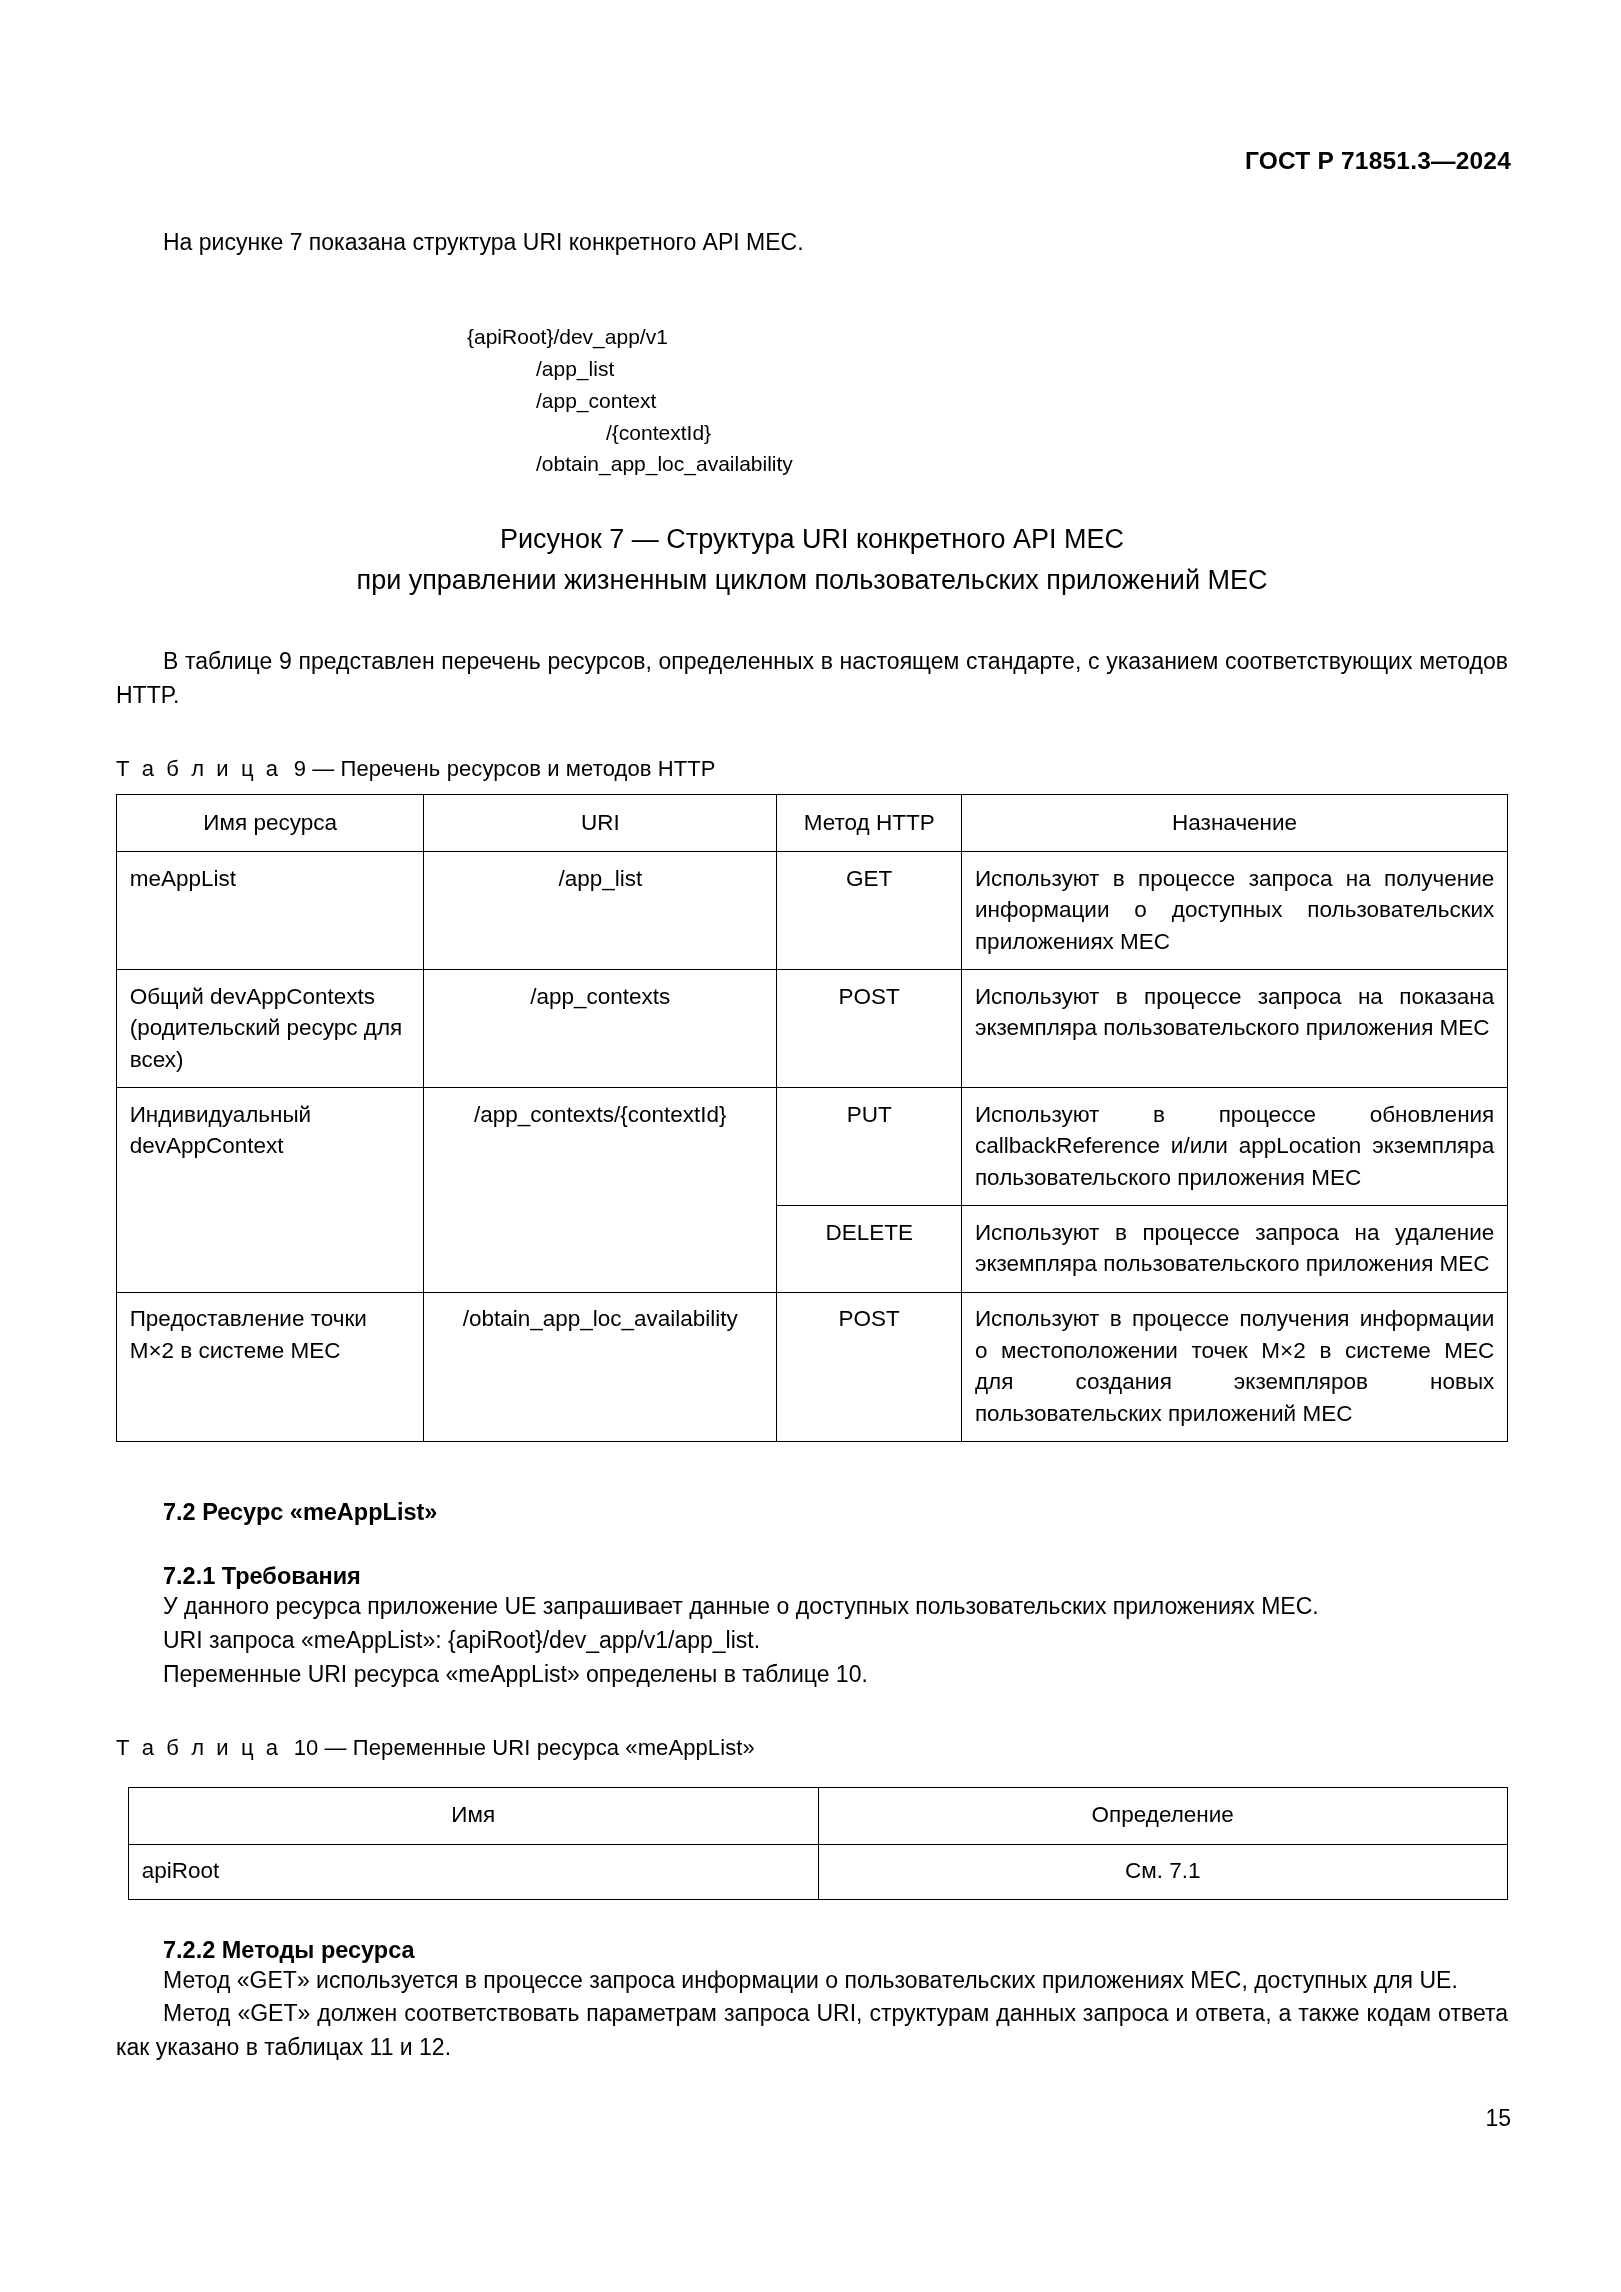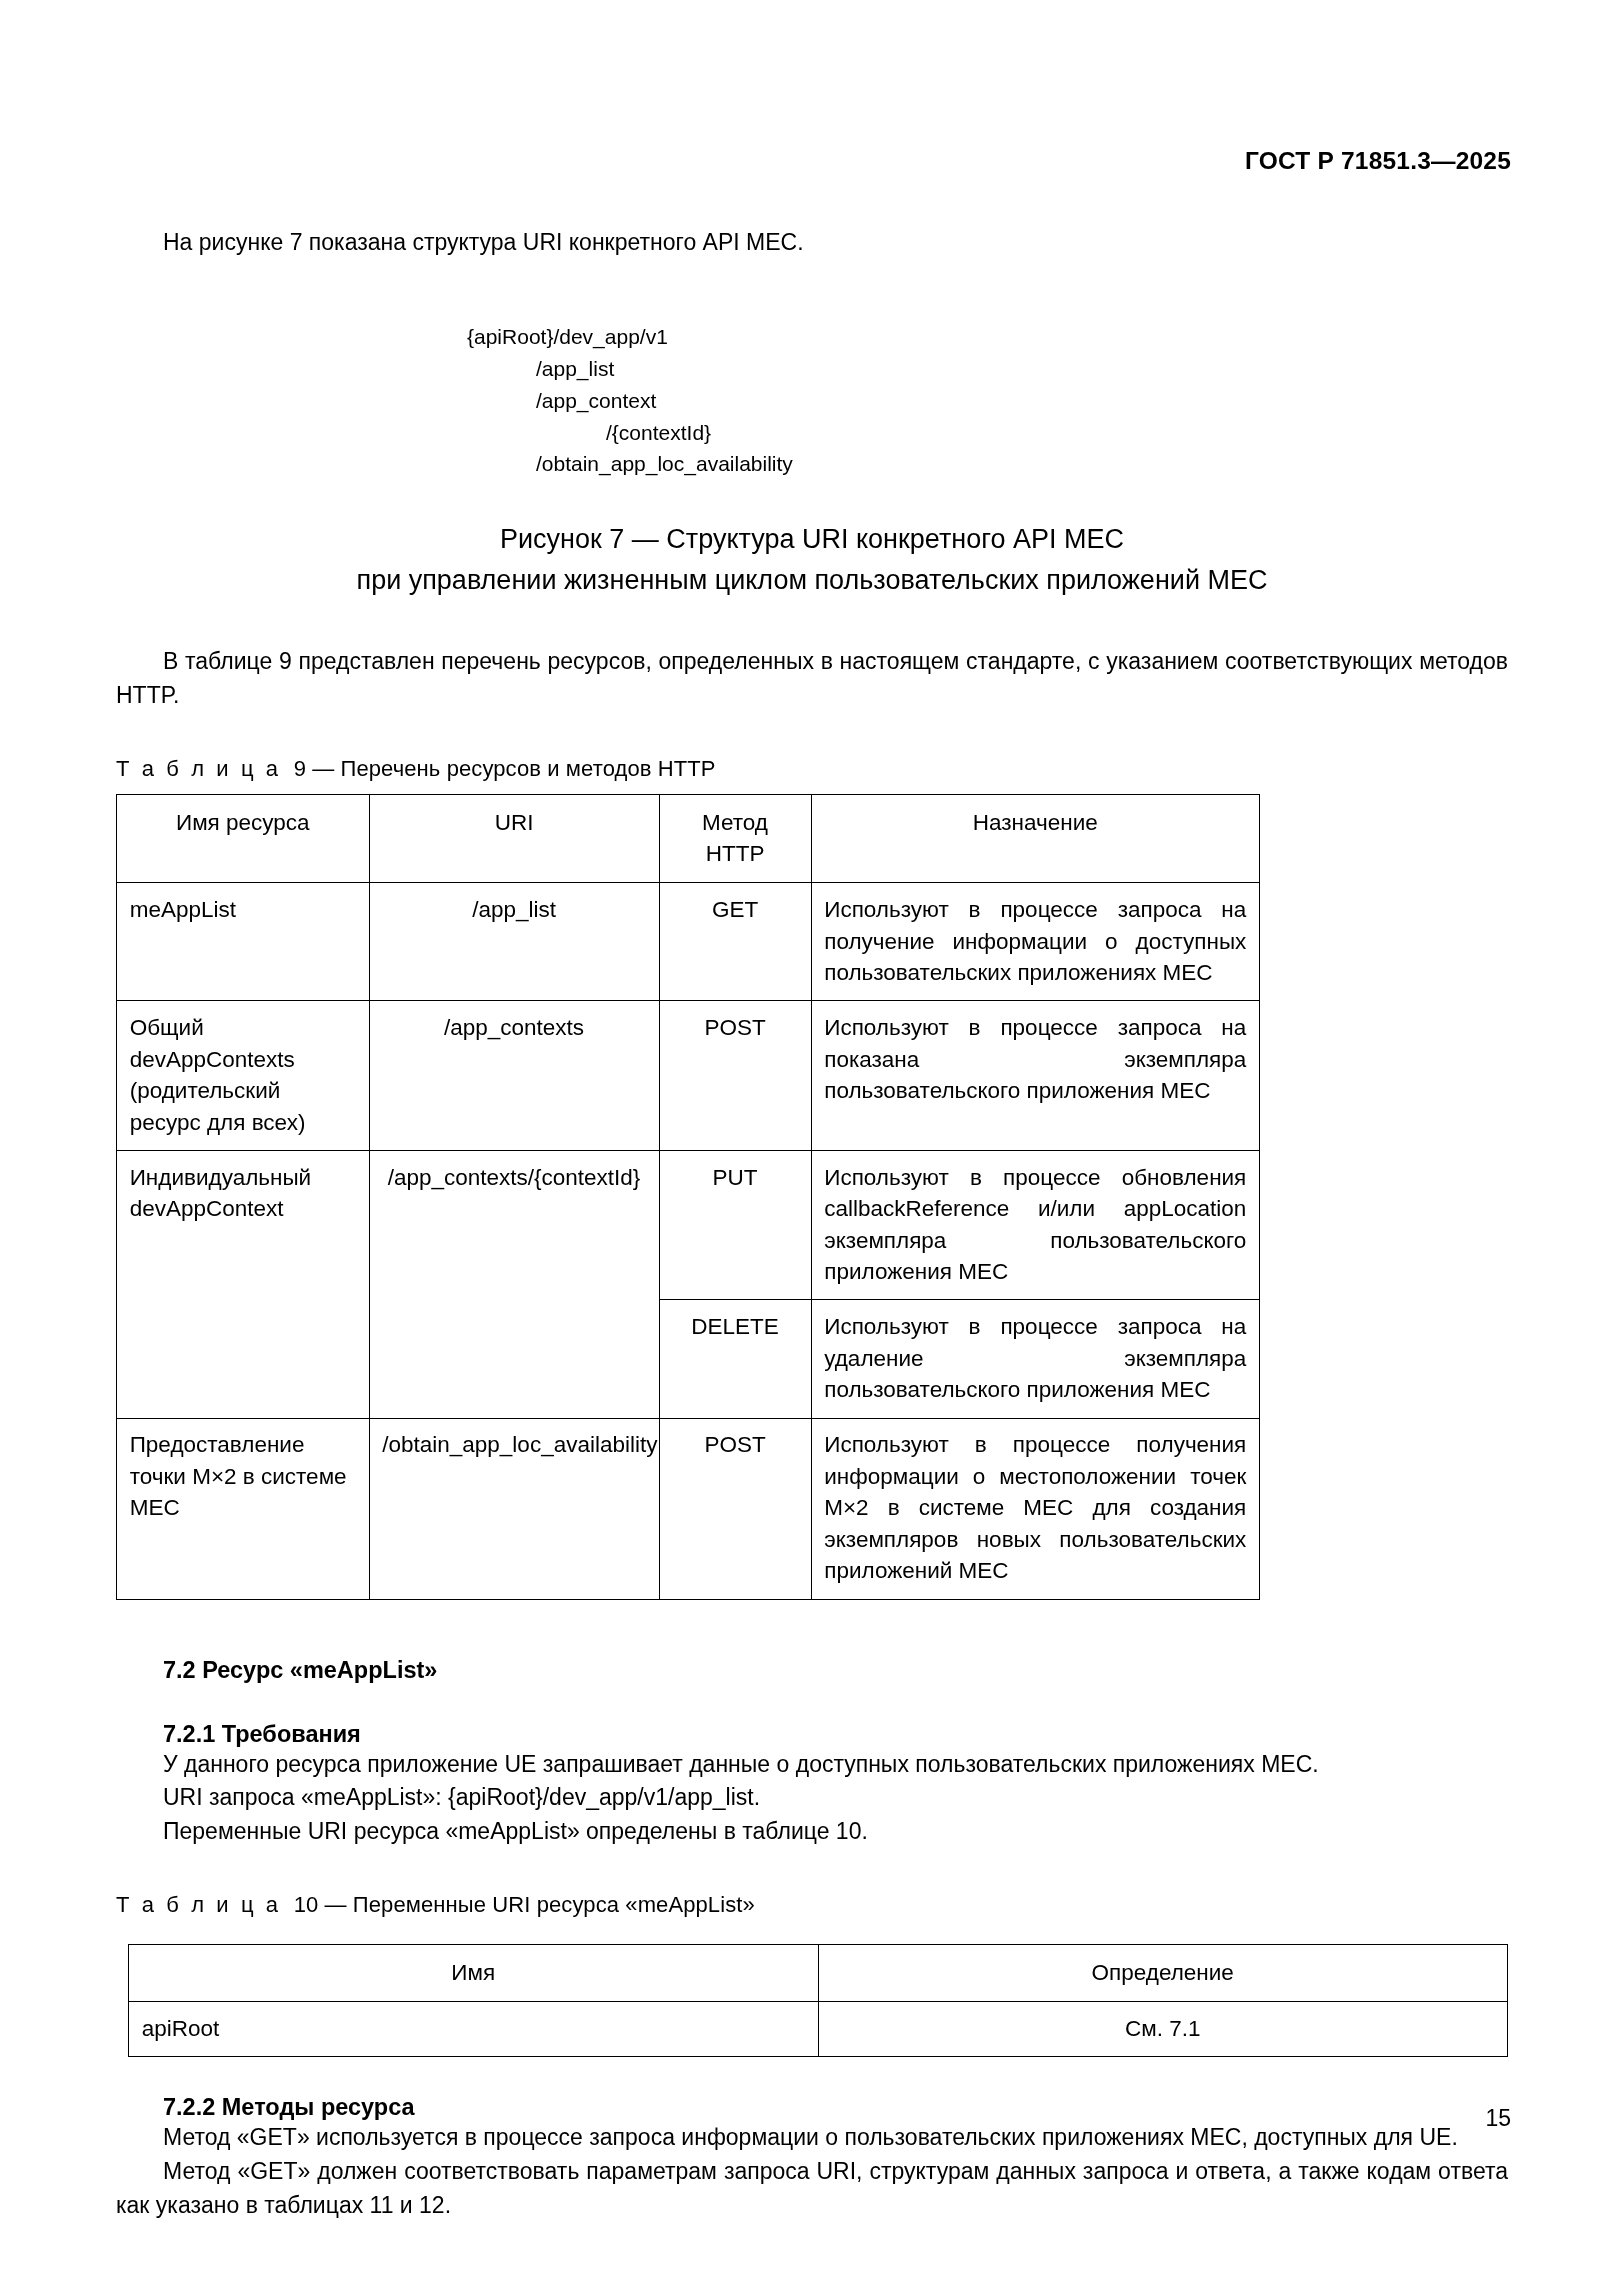--- a/index.html
+++ b/index.html
@@ -72,21 +72,21 @@
     letter-spacing: 3.1px;
   }
 
   table {
     border-collapse: collapse;
     width: 100%;
     table-layout: fixed;
     font-size: 22.5px;
   }
   table.t9 {
-    width: 1144px;
+    width: 1392px;
   }
   th, td {
     border: 1.6px solid #000000;
     padding: 10.8px 12.7px 11.8px 12.7px;
     vertical-align: top;
     line-height: 1.4;
   }
   th {
     text-align: center;
     font-weight: normal;
@@ -121,21 +121,21 @@
     top: 2105px;
     font-size: 23px;
   }
   .tbl10-wrap { margin-top: 26px; padding-left: 12px; }
 </style>
 </head>
 <body>
 
 <div class="page">
 
-  <div class="header">ГОСТ Р 71851.3—2025</div>
+  <div class="header">ГОСТ Р 71851.3—2024</div>
 
   <div class="content">
 
     <p class="indent">На рисунке 7 показана структура URI конкретного API MEC.</p>
 
     <div class="figure">
       <div class="figure-line fig-l1">{apiRoot}/dev_app/v1</div>
       <div class="figure-line fig-l2">/app_list</div>
       <div class="figure-line fig-l3">/app_context</div>
       <div class="figure-line fig-l4">/{contextId}</div>

